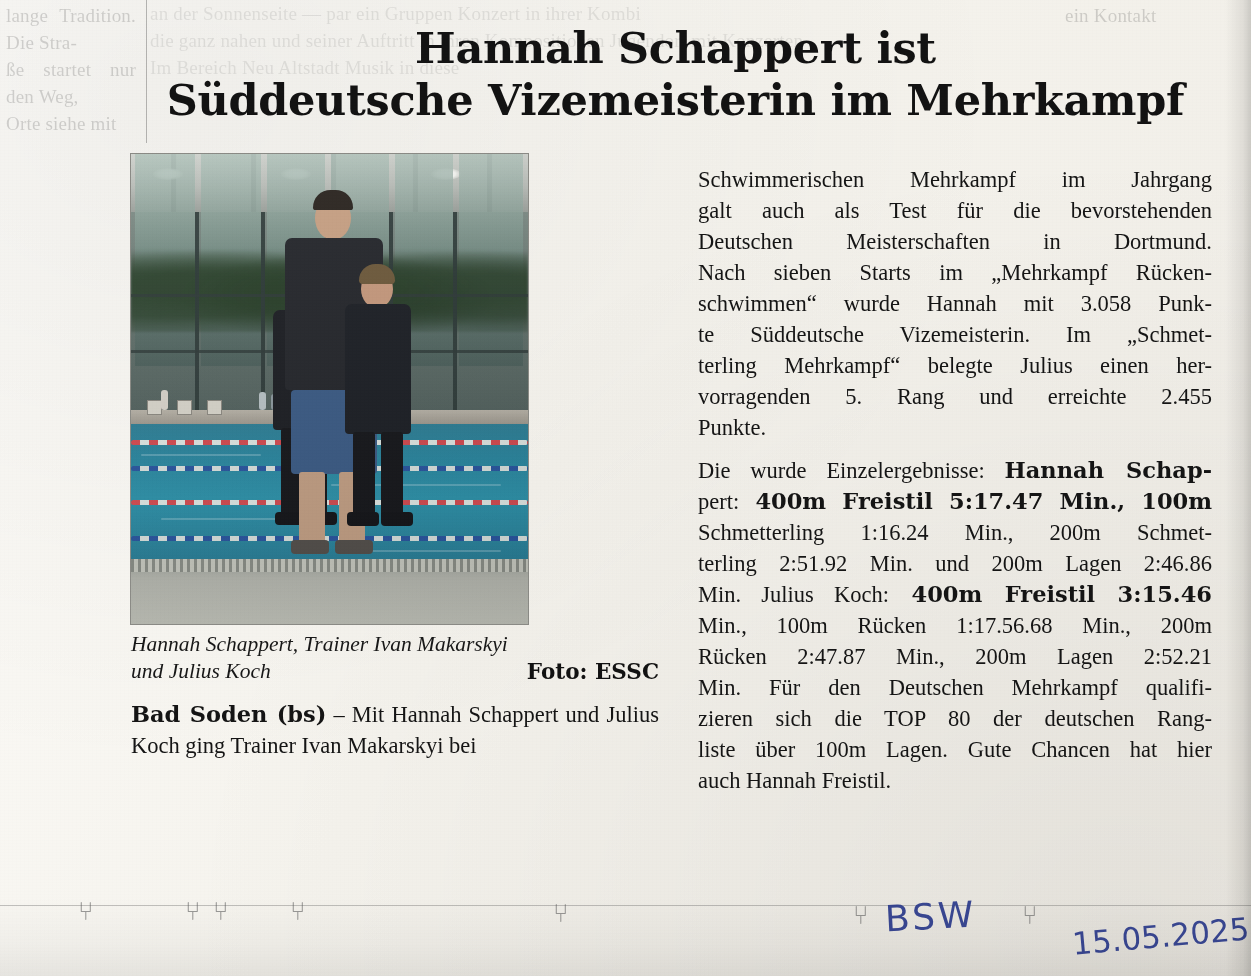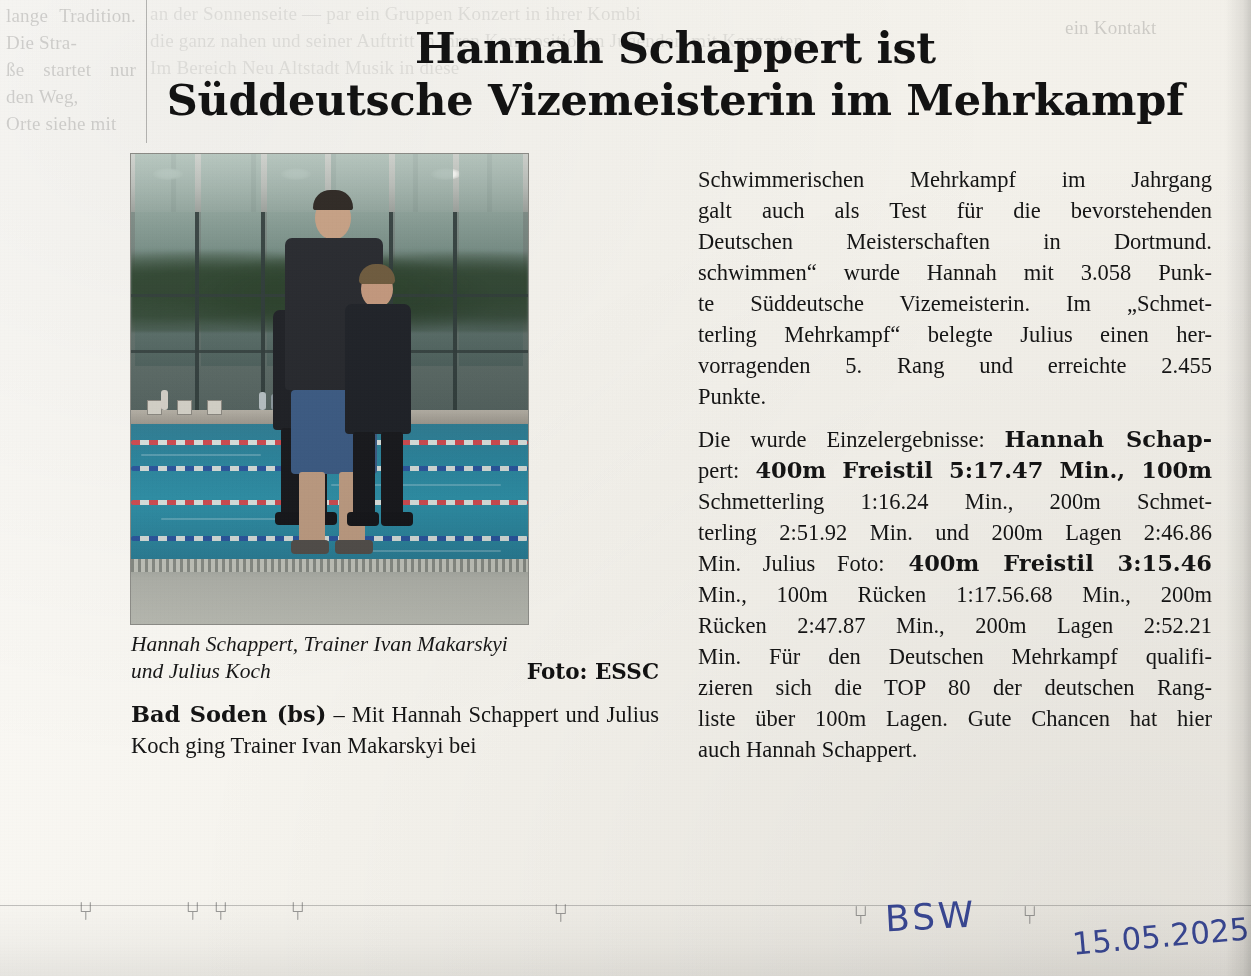--- a/index.html
+++ b/index.html
@@ -54,21 +54,21 @@
   .ghost-left {
     position: absolute;
     left: 6px;
     top: 2px;
     width: 130px;
     text-align: justify;
   }
   .ghost-right {
     position: absolute;
     left: 1065px;
-    top: 14px;
+    top: 2px;
     width: 182px;
     text-align: justify;
   }
   .ghost-mid {
     position: absolute;
     left: 150px;
     top: 0px;
     width: 900px;
     text-align: justify;
     opacity: 0.55;
@@ -473,38 +473,39 @@
       <span class="lead">Bad Soden (bs)</span><span> – Mit Hannah Schappert und</span>
       <span>Julius Koch ging Trainer Ivan Makarskyi bei</span>
     </p>
   </div>
 
   <div id="col-right">
     <p>
       <span class="jline">Schwimmerischen Mehrkampf im Jahrgang</span>
       <span class="jline">galt auch als Test für die bevorstehenden</span>
       <span class="jline">Deutschen Meisterschaften in Dortmund.</span>
+      <span class="jline">Nach sieben Starts im „Mehrkampf Rücken-</span>
       <span class="jline">schwimmen“ wurde Hannah mit 3.058 Punk-</span>
       <span class="jline">te Süddeutsche Vizemeisterin. Im „Schmet-</span>
       <span class="jline">terling Mehrkampf“ belegte Julius einen her-</span>
       <span class="jline">vorragenden 5. Rang und erreichte 2.455</span>
       <span class="jline-last">Punkte.</span>
     </p>
     <p>
       <span class="jline"><span>Die wurde Einzelergebnisse: </span><span class="b">Hannah Schap-</span></span>
       <span class="jline"><span>pert:</span><span class="b">  400m Freistil 5:17.47 Min., 100m</span></span>
       <span class="jline">Schmetterling 1:16.24 Min., 200m Schmet-</span>
       <span class="jline">terling 2:51.92 Min. und 200m Lagen 2:46.86</span>
-      <span class="jline"><span>Min. </span><span>Julius Foto:</span><span class="b">  400m Freistil 3:15.46</span></span>
+      <span class="jline"><span>Min. </span><span>Julius Koch:</span><span class="b">  400m Freistil 3:15.46</span></span>
       <span class="jline">Min., 100m Rücken 1:17.56.68 Min., 200m</span>
       <span class="jline">Rücken 2:47.87 Min., 200m Lagen 2:52.21</span>
       <span class="jline">Min. Für den Deutschen Mehrkampf qualifi-</span>
       <span class="jline">zieren sich die TOP 80 der deutschen Rang-</span>
       <span class="jline">liste über 100m Lagen. Gute Chancen hat hier</span>
-      <span class="jline-last">auch Hannah Schappert.</span>
+      <span class="jline-last">auch Hannah Freistil.</span>
     </p>
   </div>
 
   <div id="fold-line"></div>
   <div class="staple" style="left:78px;  top:898px;">⑂</div>
   <div class="staple" style="left:185px; top:898px;">⑂</div>
   <div class="staple" style="left:213px; top:898px;">⑂</div>
   <div class="staple" style="left:290px; top:898px;">⑂</div>
   <div class="staple" style="left:553px; top:900px;">⑂</div>
   <div class="staple" style="left:853px; top:902px;">⑂</div>

